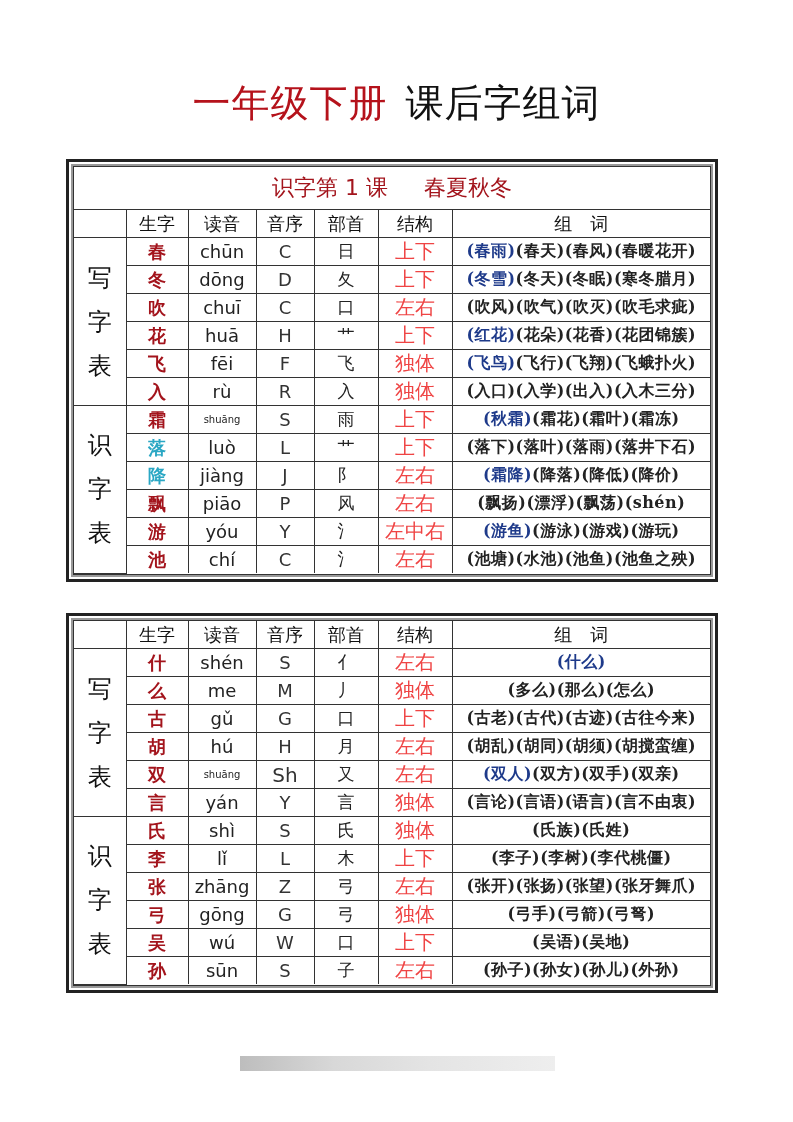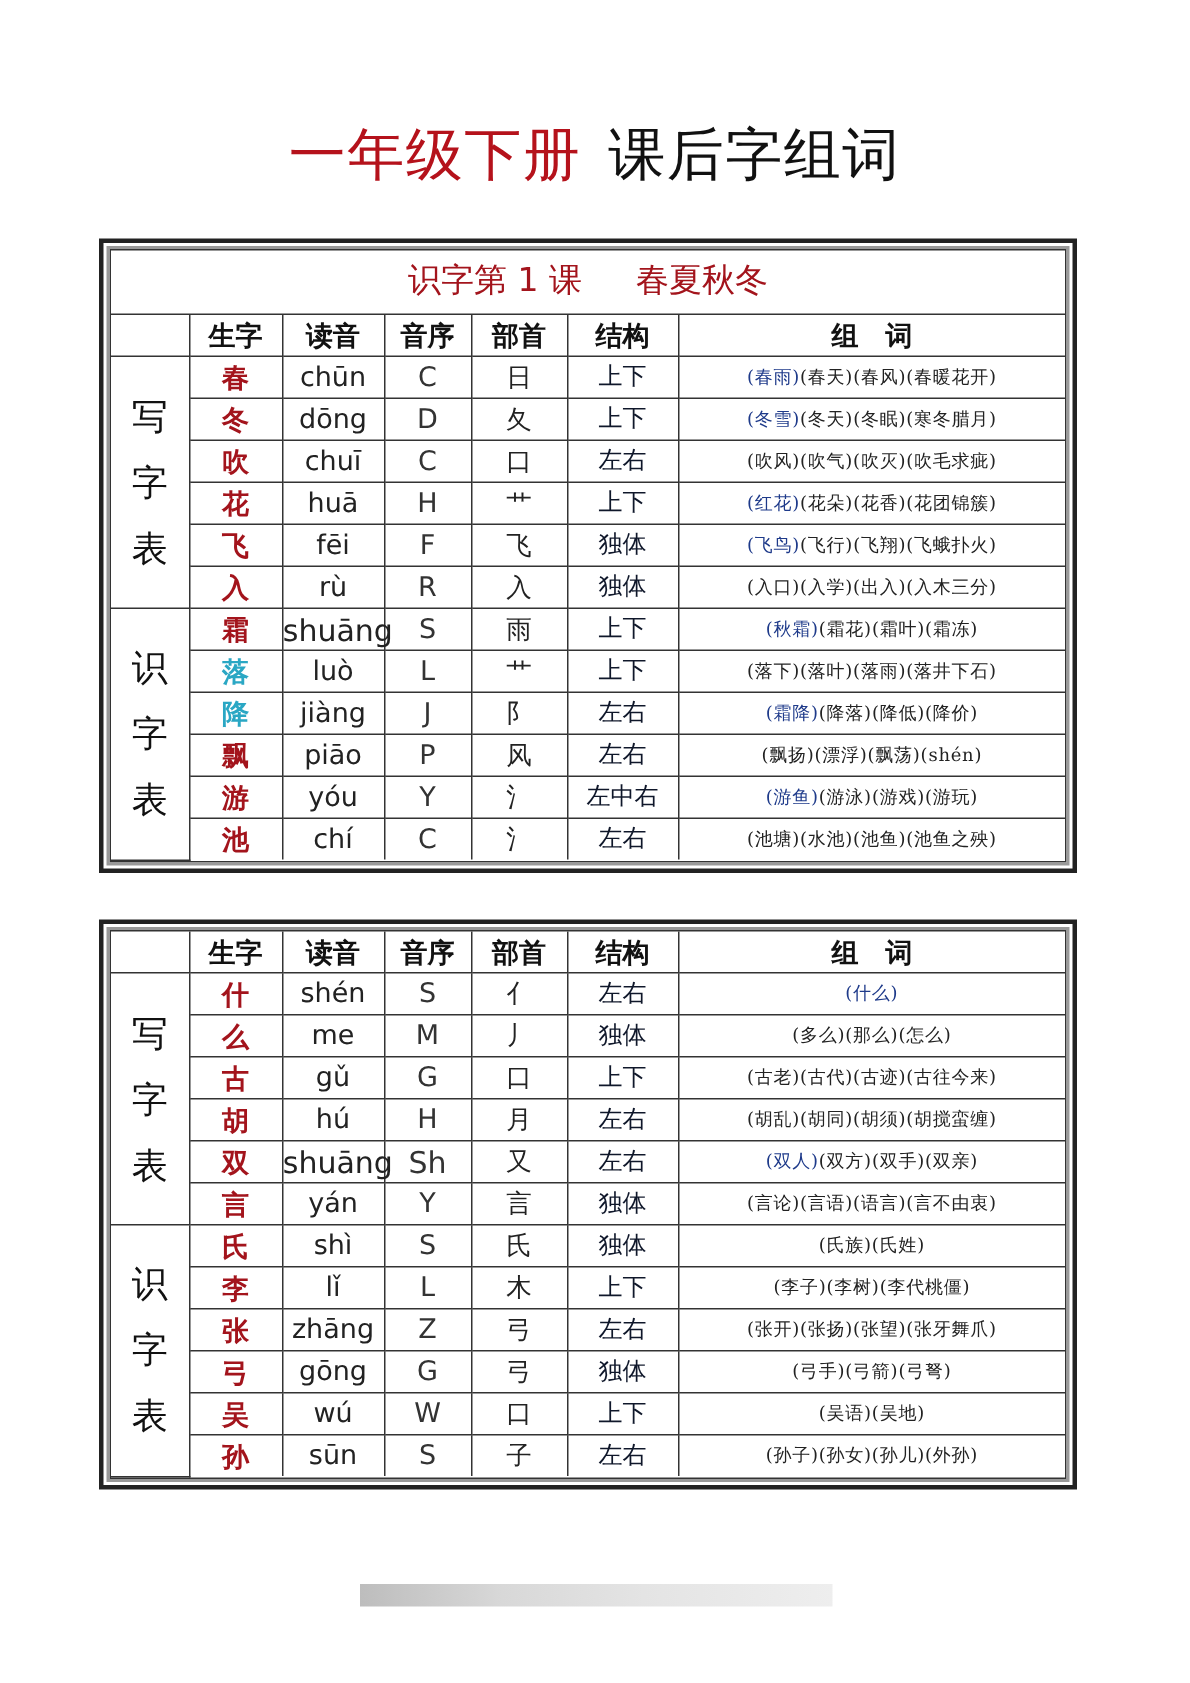--- a/index.html
+++ b/index.html
@@ -17,32 +17,32 @@
   .lesson-title { height: 42px; line-height: 42px; text-align: center;
                   font-family: "DejaVu Sans", "Liberation Sans", sans-serif; font-size: 22px; color: #a3141c;
                   border-bottom: 1px solid #333; }
   .lesson-title .gap { display: inline-block; width: 36px; }
   table { border-collapse: collapse; width: 100%; table-layout: fixed; }
   td, th { border: 1px solid #333; text-align: center; padding: 0; height: 27px; font-weight: normal; }
   tr:first-child th { border-top: none; }
   tr td:first-child, tr th:first-child { border-left: none; }
   tr td:last-child, tr th:last-child { border-right: none; }
   tbody tr:last-child td { border-bottom: none; }
-  th { font-size: 18px; font-weight: bold; height: 27px; }
+  th { font-size: 18px; font-weight: normal; height: 27px; }
   .group-label { font-size: 24px; line-height: 44px; writing-mode: horizontal-tb; }
   .group-label span { display: block; }
   .char { color: #a3141c; font-weight: bold; font-size: 18px; }
   .char.cyan { color: #2aa7c4; }
   .pinyin { font-family: "DejaVu Sans", "Liberation Sans", sans-serif; font-size: 18px; color: #222; }
-  .pinyin.small { font-size: 20px; }
+  .pinyin.small { font-size: 10px; }
   .letter { font-family: "DejaVu Sans", "Liberation Sans", sans-serif; font-size: 18px; color: #333; }
   .letter.small { font-size: 20px; }
   .radical { font-size: 17px; color: #222; }
-  .struct { font-size: 16px; color: #0f172a; }
-  .words { font-size: 12px; color: #222; letter-spacing: 0.5px; }
+  .struct { font-size: 20px; color: #ef4444; }
+  .words { font-size: 16px; color: #222; letter-spacing: 0.5px; font-weight: bold; }
   .words .hl { color: #1e3a8a; }
 
   .footer-bar { position: absolute; top: 1056px; left: 240px; width: 315px; height: 15px;
                 background: linear-gradient(90deg, #bdbdbd, #d8d8d8 30%, #e4e4e4 60%, #eeeeee); }
   .footer-text { position: absolute; top: 1094px; left: 350px; width: 90px; height: 8px;
                  font-size: 7px; color: #999; text-align: center; overflow: hidden; }
 </style>
 </head>
 <body>
 

